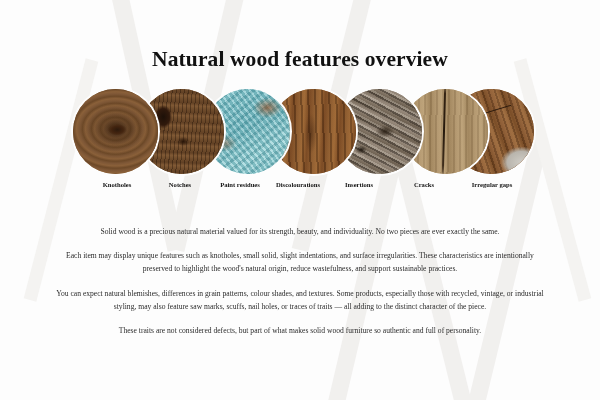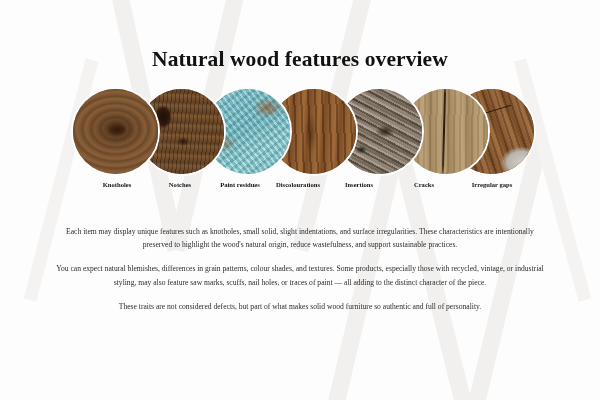--- a/index.html
+++ b/index.html
@@ -275,18 +275,19 @@
     <span class="feature-label fl0">Knotholes</span>
     <span class="feature-label fl1">Notches</span>
     <span class="feature-label fl2">Paint residues</span>
     <span class="feature-label fl3">Discolourations</span>
     <span class="feature-label fl4">Insertions</span>
     <span class="feature-label fl5">Cracks</span>
     <span class="feature-label fl6">Irregular gaps</span>
   </div>
 
   <div id="body-copy">
+    <p>Solid wood is a precious natural material valued for its strength, beauty, and individuality. No two pieces are ever exactly the same.</p>
     <p class="para-narrow">Each item may display unique features such as knotholes, small solid, slight indentations, and surface irregularities. These characteristics are intentionally preserved to highlight the wood's natural origin, reduce wastefulness, and support sustainable practices.</p>
-    <p>You can expect natural blemishes, differences in grain patterns, colour shades, and textures. Some products, especially those with recycled, vintage, or industrial styling, may also feature saw marks, scuffs, nail holes, or traces of paint — all adding to the distinct character of the piece.</p>
+    <p>You can expect natural blemishes, differences in grain patterns, colour shades, and textures. Some products, especially those with recycled, vintage, or industrial styling, may also feature saw marks, scuffs, nail holes, or traces of traits — all adding to the distinct character of the piece.</p>
     <p class="para-narrow">These traits are not considered defects, but part of what makes solid wood furniture so authentic and full of personality.</p>
   </div>
 
 </div>
 
 </body></html>

